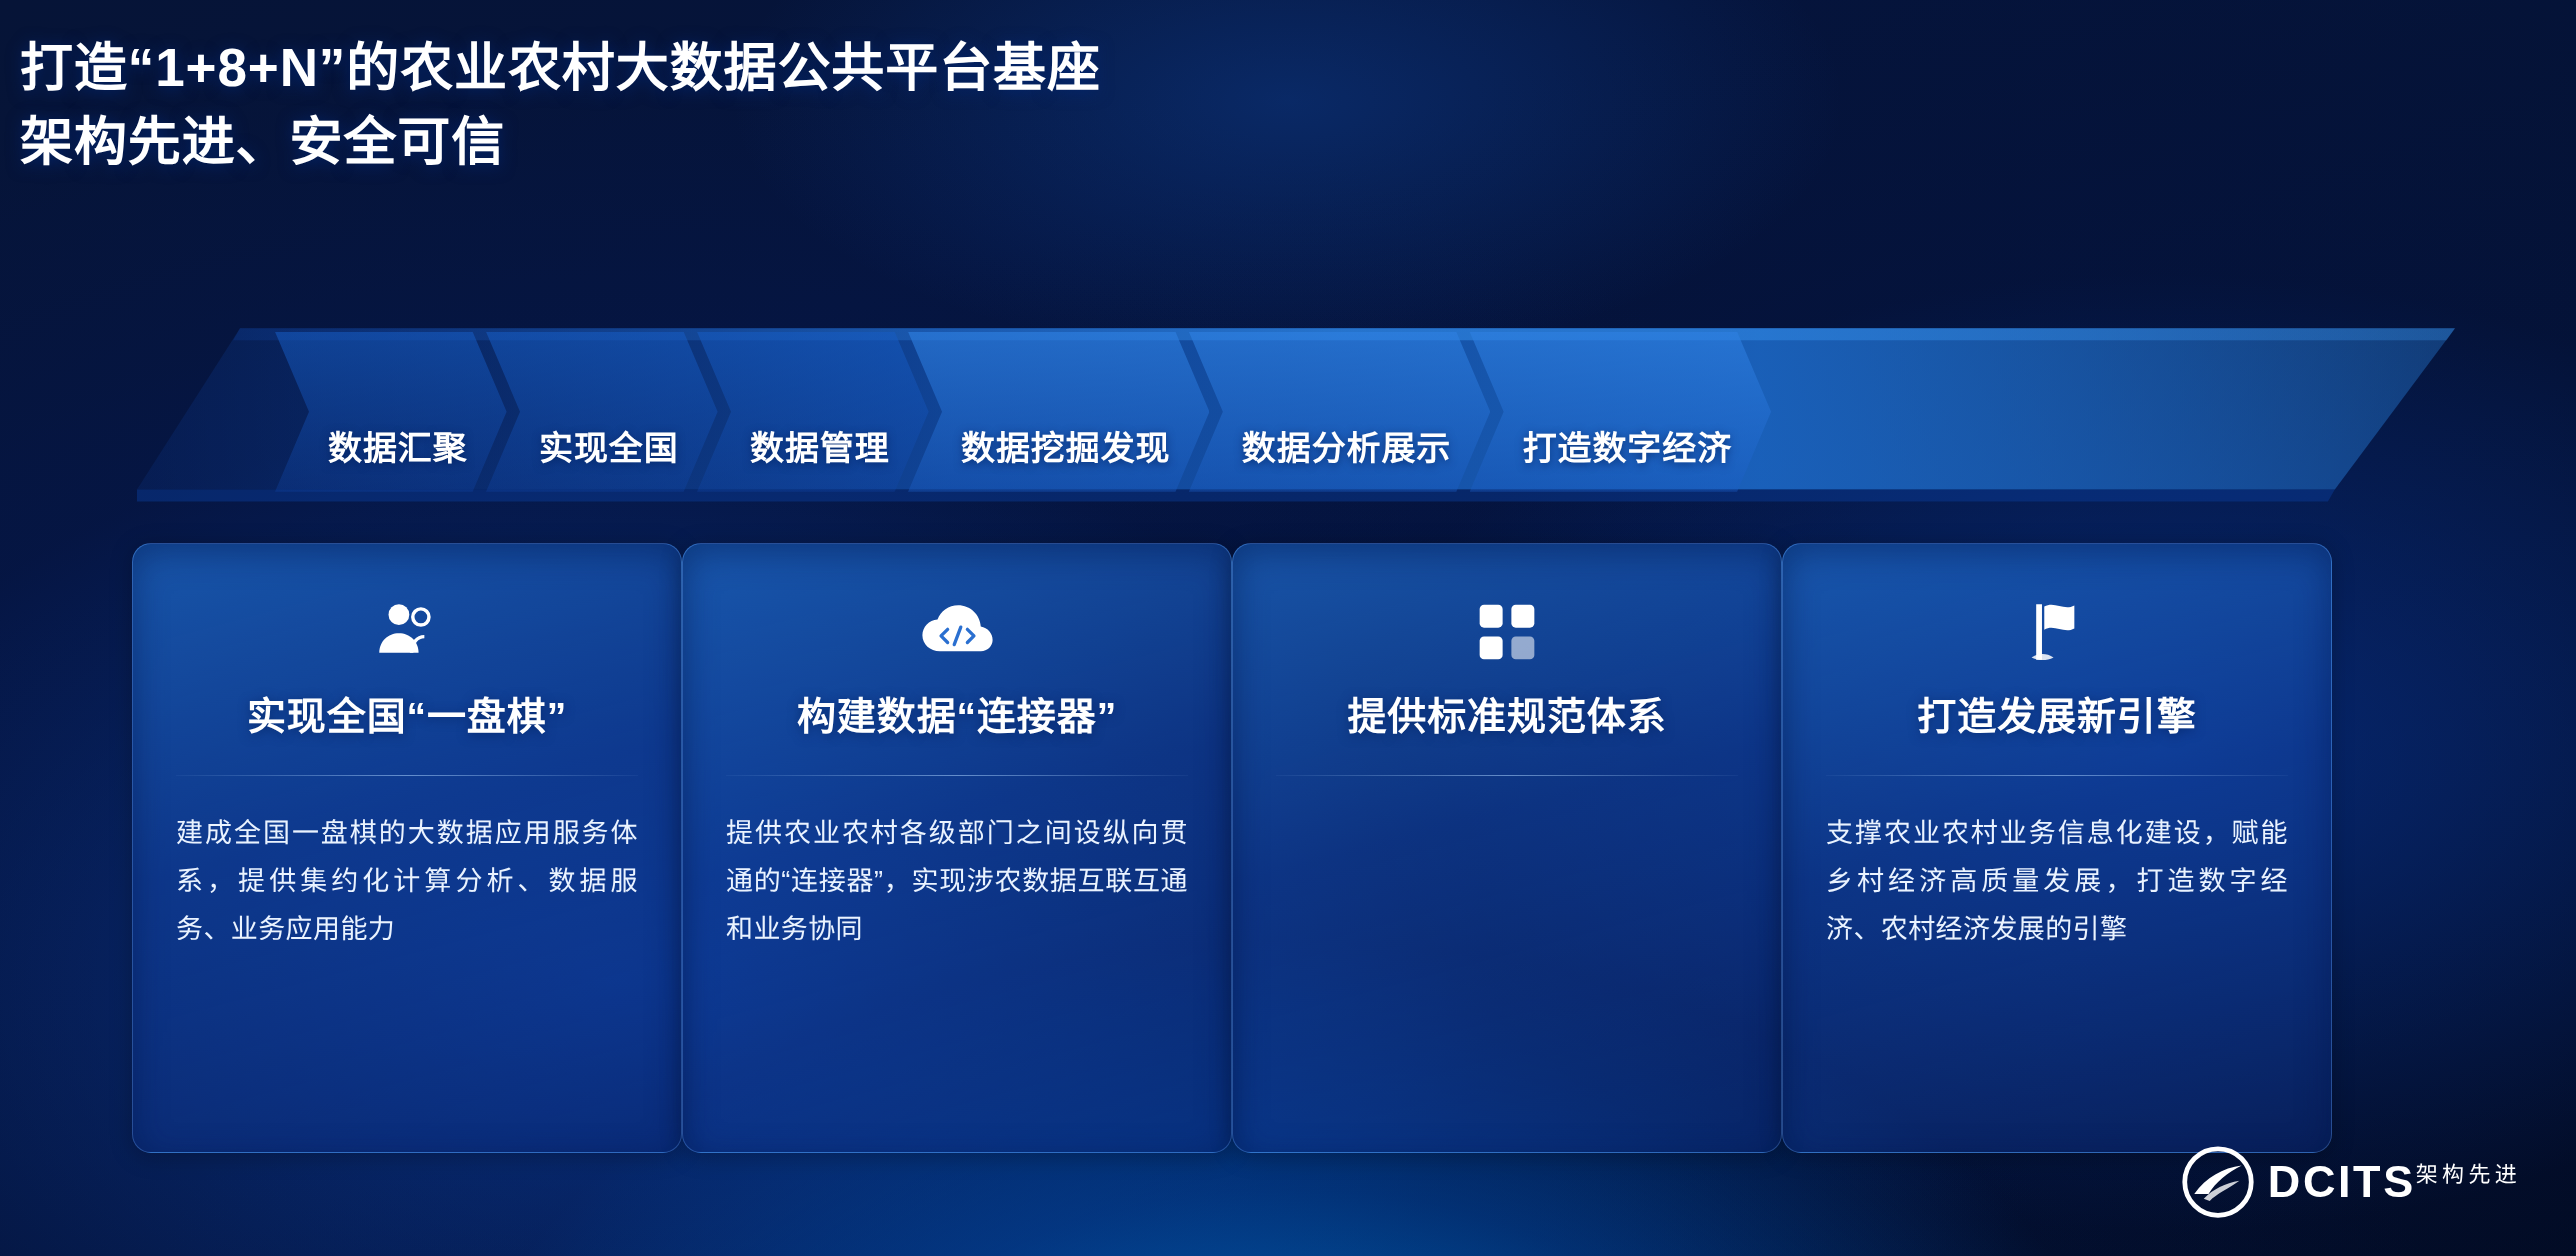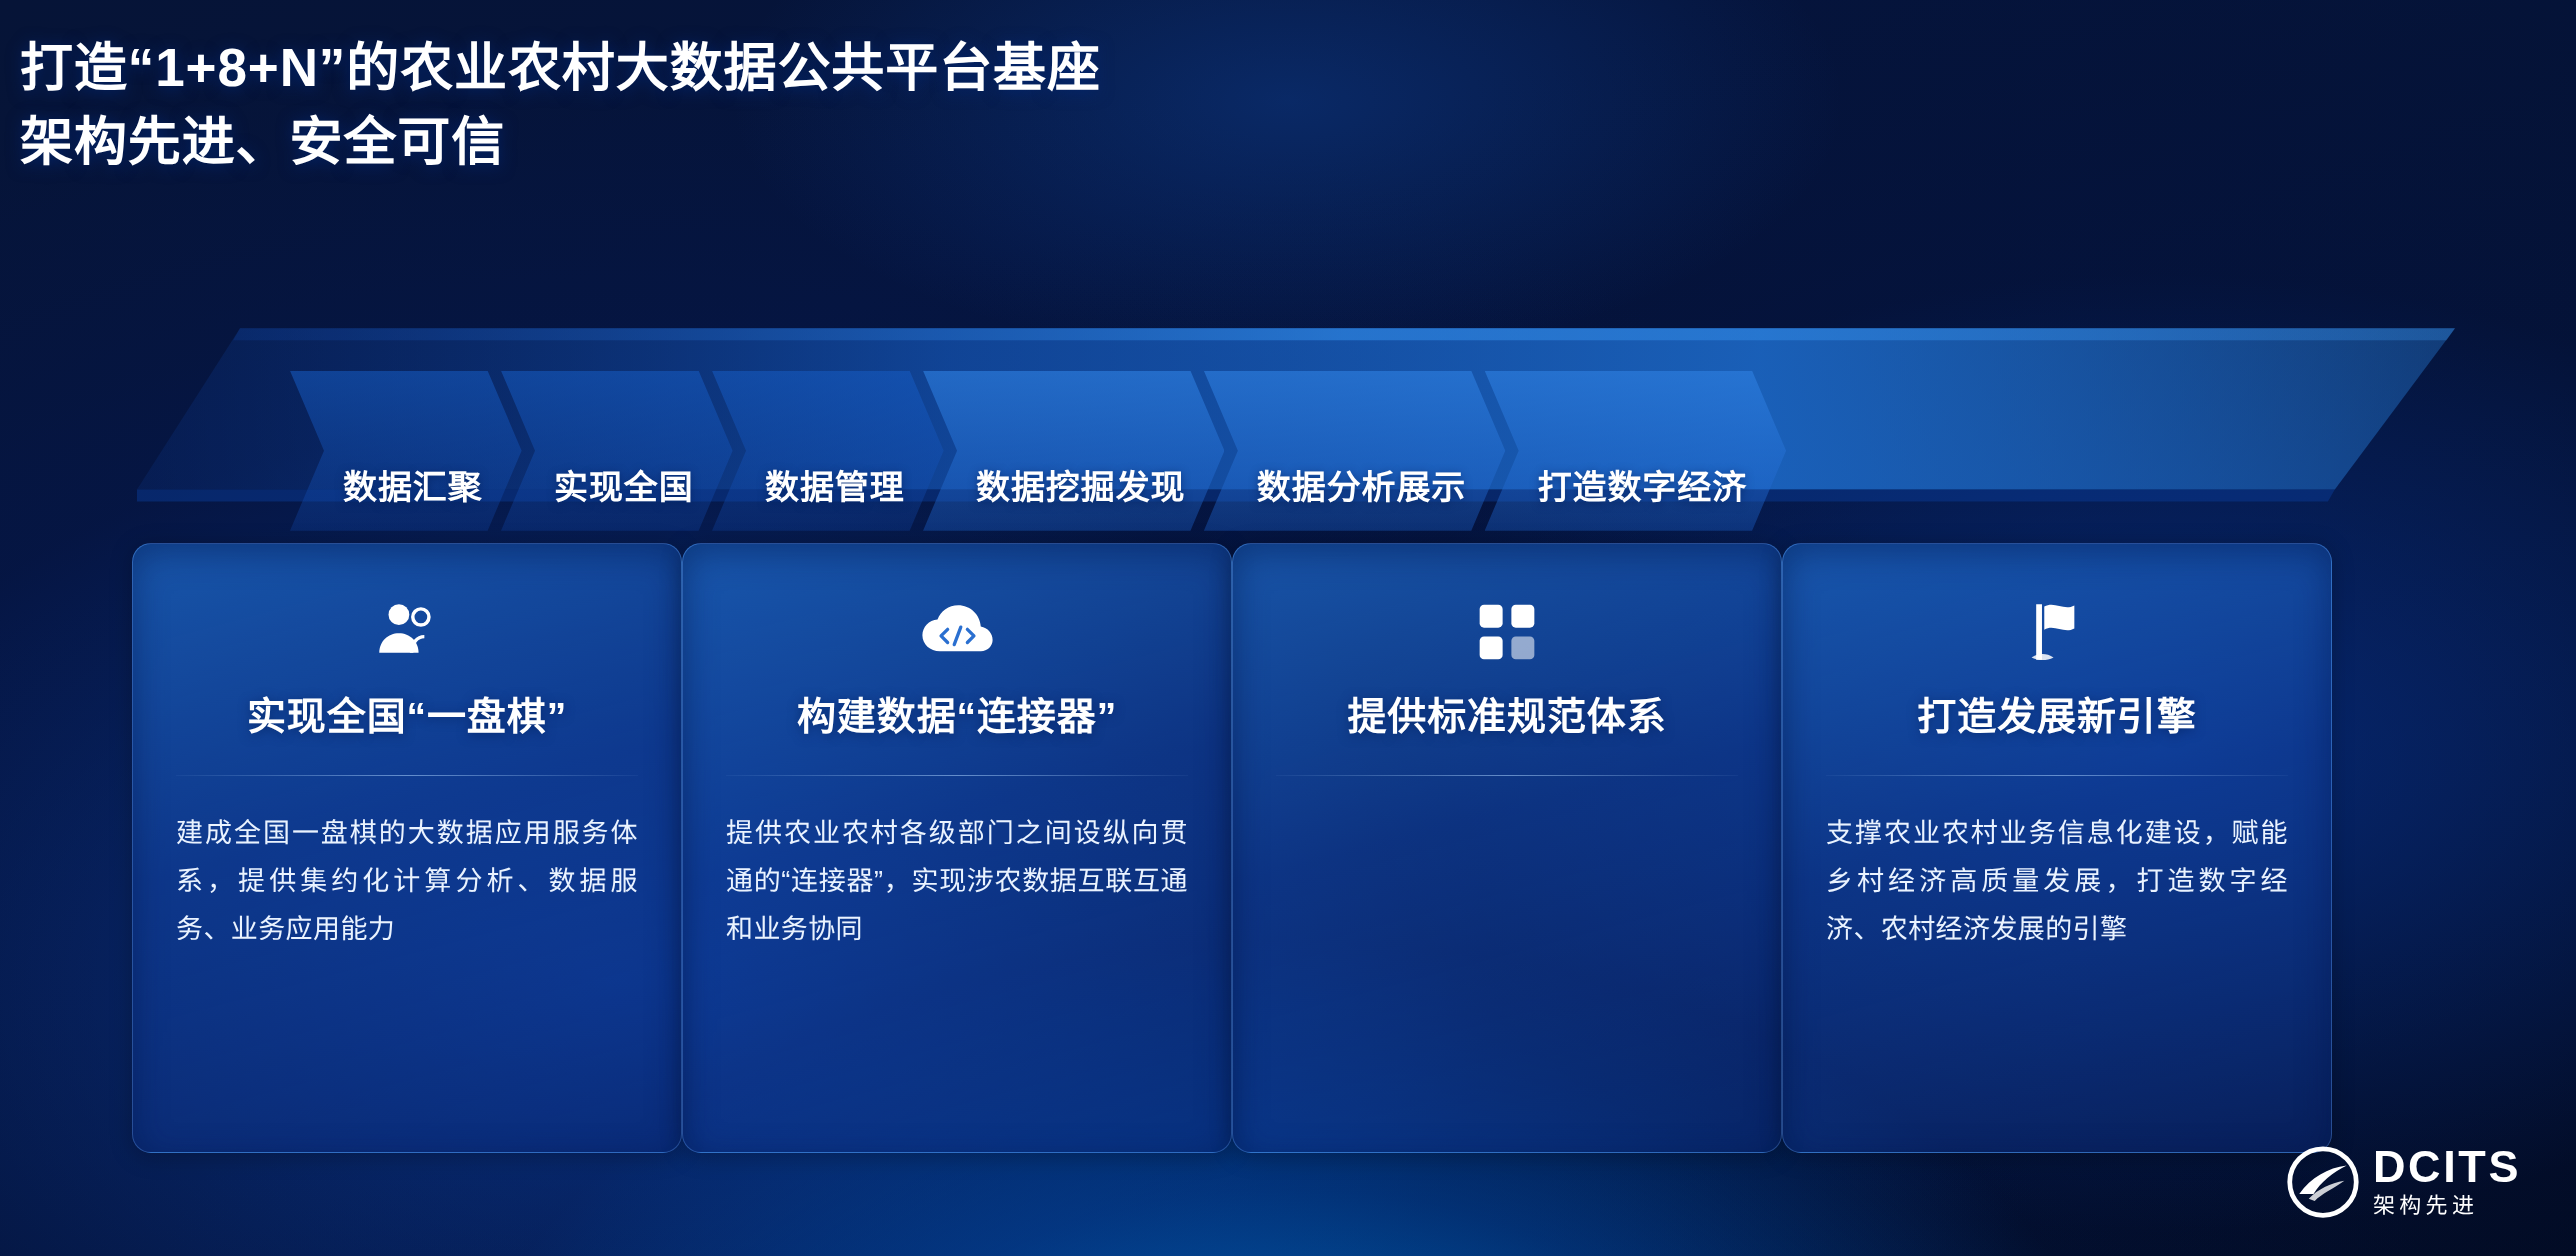--- a/index.html
+++ b/index.html
@@ -62,27 +62,26 @@
     z-index: 3;
   }
   .band-bg {
     position: absolute;
     left: 0; top: 0;
     width: 2318px;
     height: 199px;
   }
   .chevrons {
     position: absolute;
-    left: 153px;
+    left: 138px;
     top: 13.7px;
     height: 160px;
     display: flex;
     align-items: center;
     z-index: 4;
-    margin-top: 39px;
   }
   .chev {
     position: relative;
     height: 160px;
     margin-right: -20.6px;
     padding: 0 39px 0 53px;
     display: flex;
     align-items: flex-end;
     justify-content: center;
     box-sizing: border-box;
@@ -176,21 +175,21 @@
     align-items: center;
     z-index: 8;
   }
   .logo-mark {
     width: 76px;
     height: 76px;
     margin-right: 12px;
   }
   .logo-text {
     display: flex;
-    flex-direction: column;
+    flex-direction: row;
     justify-content: center;
   }
   .logo-main {
     color: #ffffff;
     font-size: 45px;
     font-weight: bold;
     letter-spacing: 2.6px;
     line-height: 46px;
   }
   .logo-sub {

